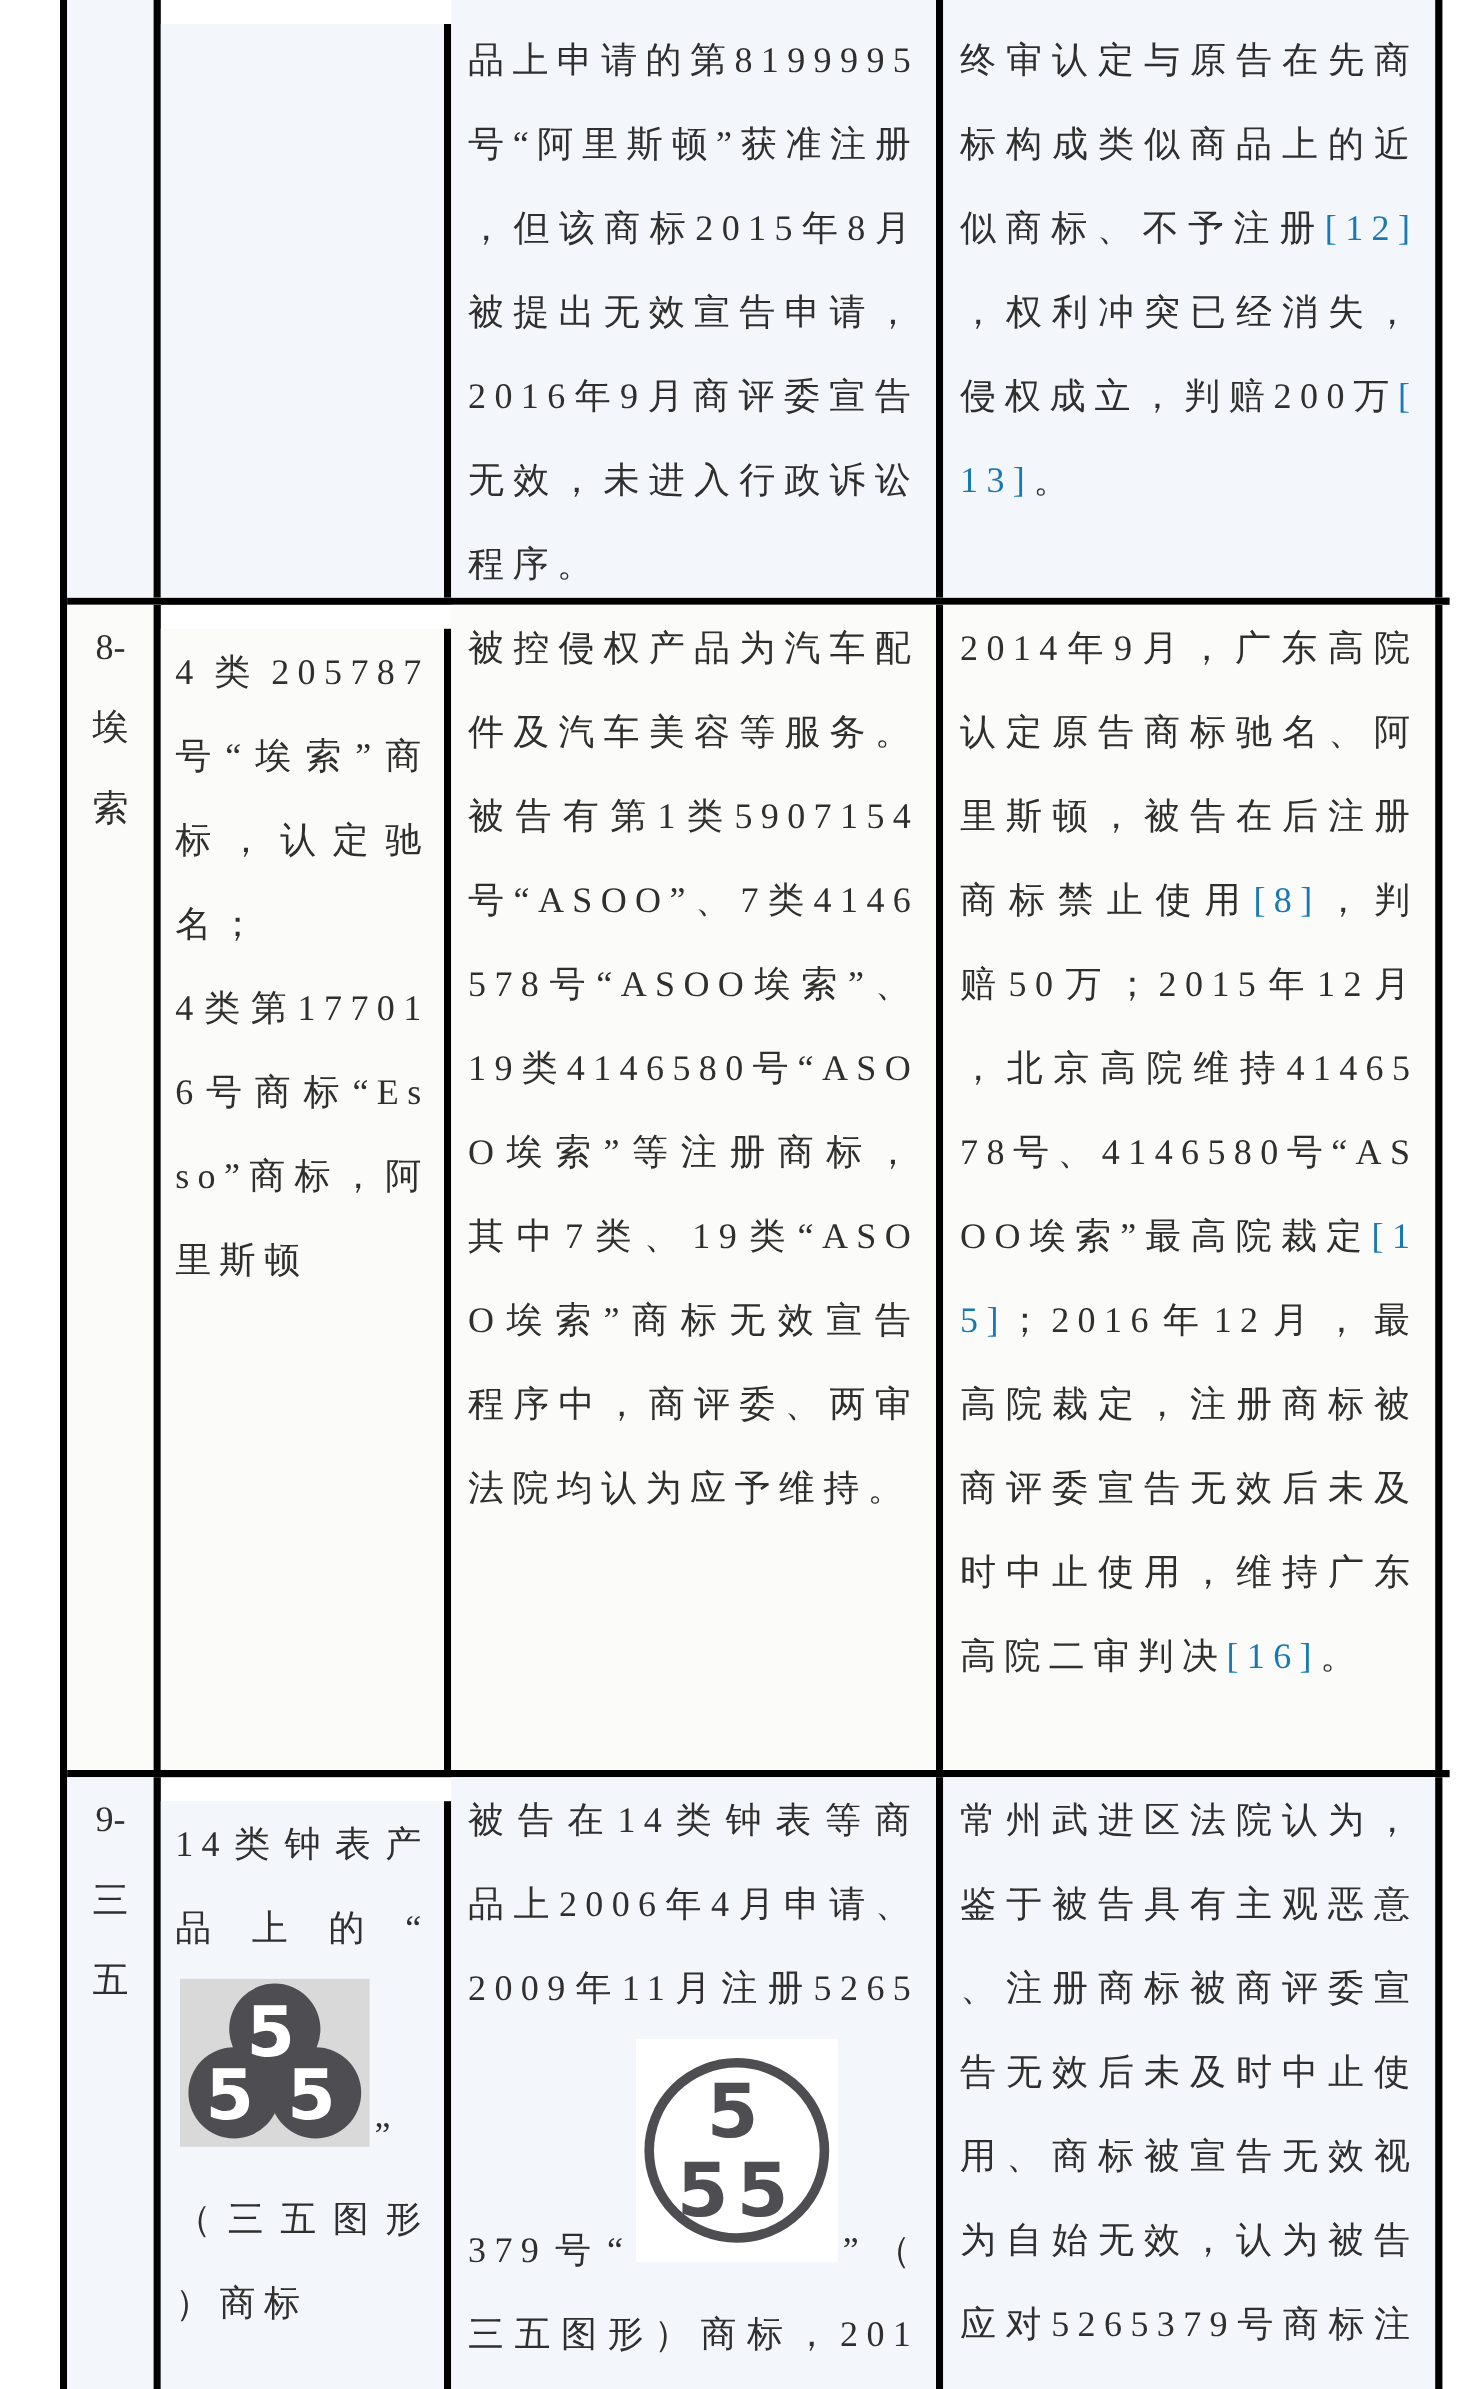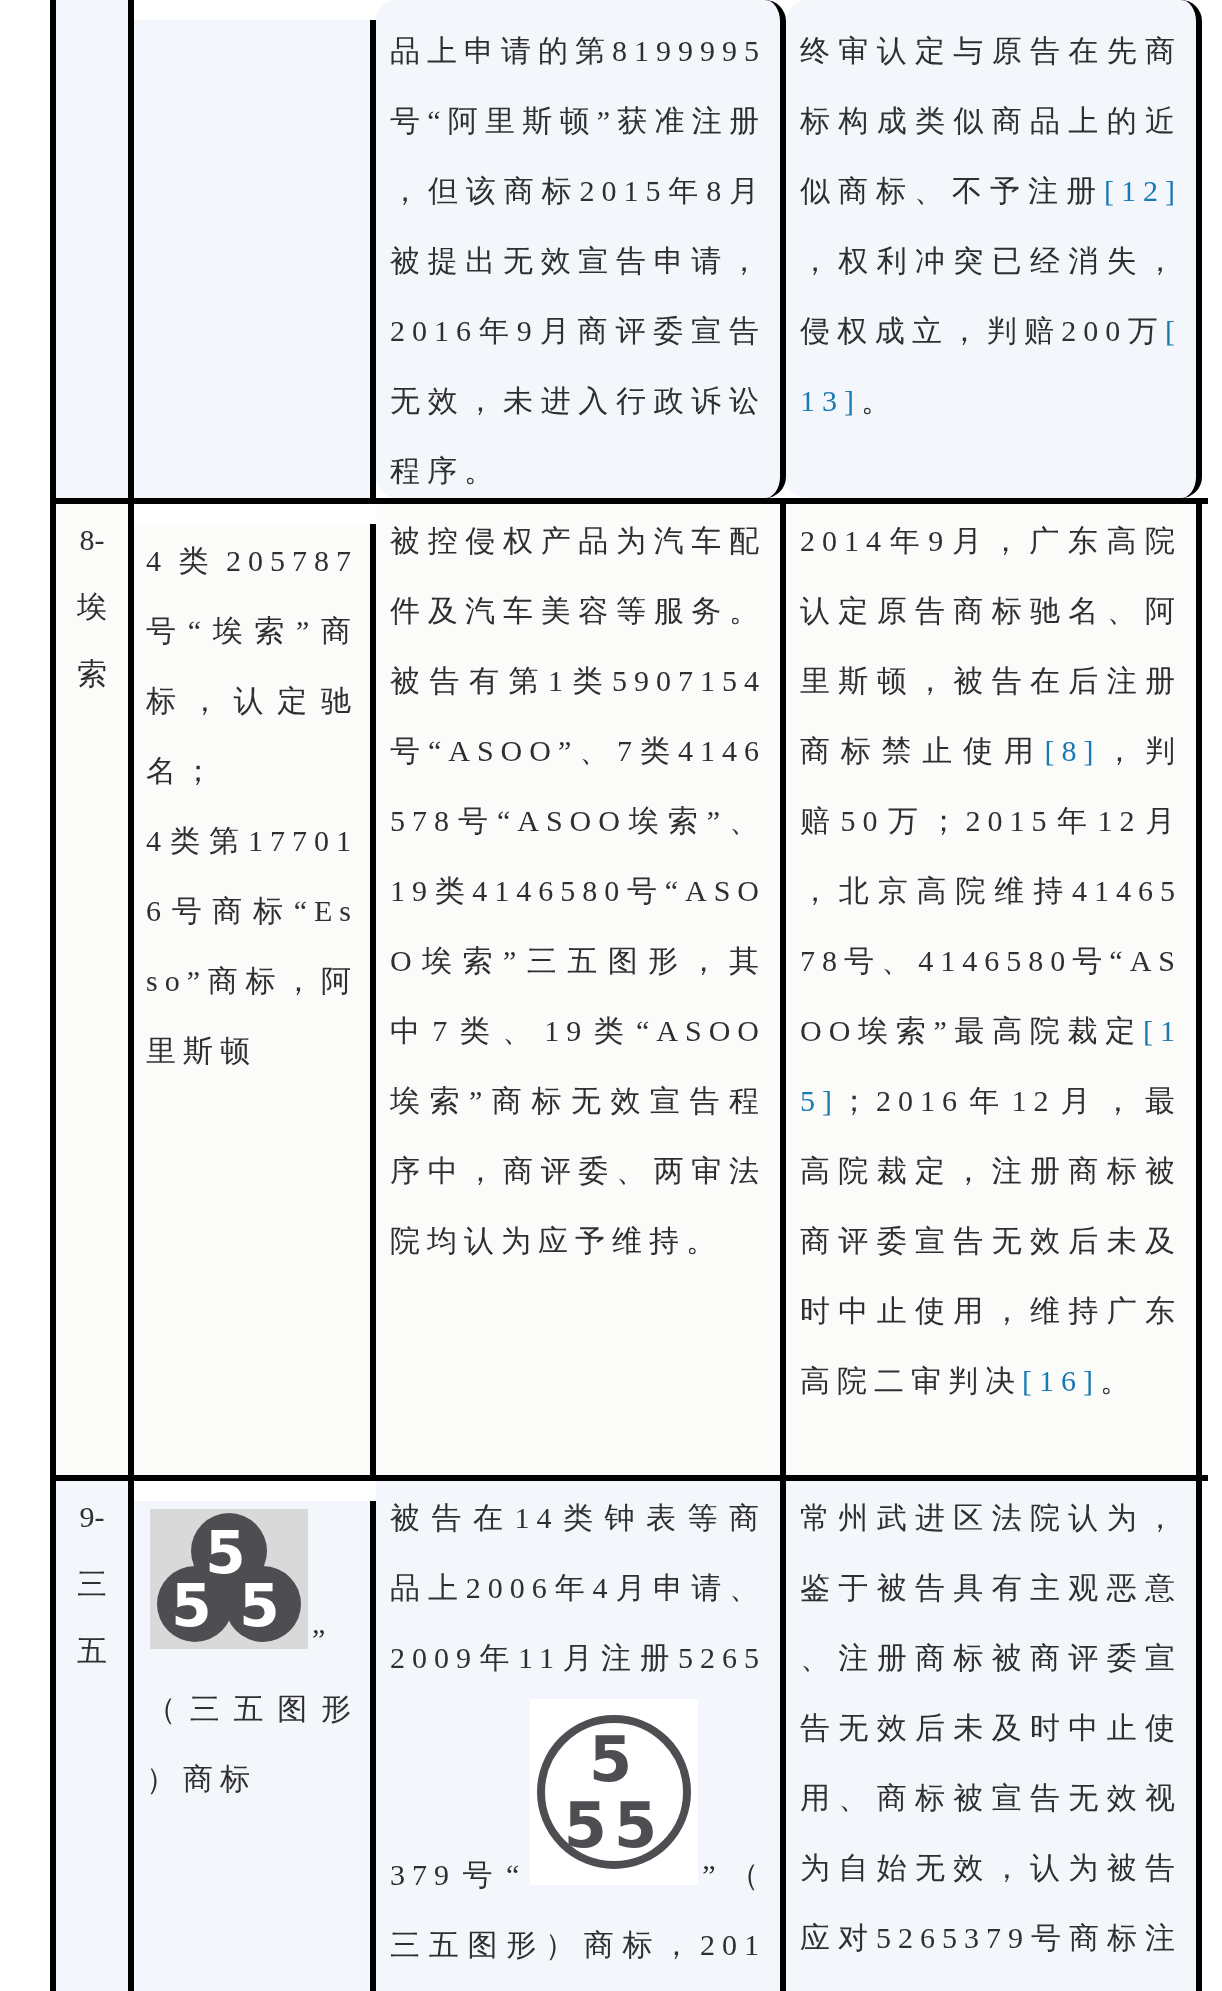--- a/index.html
+++ b/index.html
@@ -16,21 +16,21 @@
     font-size:30px;line-height:70px;letter-spacing:7px;
     text-align:justify;text-align-last:left;word-break:break-all;line-break:anywhere;}
   .row-7 .cell,.row-9 .cell{background:#f3f6fb;}
   .row-8 .cell{background:#fbfbfa;}
   .cell p{margin:0;}
   .c1{text-align:center;text-align-last:center;letter-spacing:0;line-height:67px;padding-top:2px;}
   .c1 span{display:block;}
   .c2{padding:2px 12px 0 12px;margin-top:20px;}
   .c3{padding:2px 14px 0 14px;}
   .c4{padding:2px 14px 0 14px;}
-  .row-7 .c3,.row-7 .c4{padding-top:16px;border-radius:21px;}
+  .row-7 .c3,.row-7 .c4{padding-top:16px;}
   .ref{color:#1879b3;text-decoration:none;cursor:pointer;}
   .logo{display:inline-block;vertical-align:baseline;margin:6px 4px 0 4px;}
   .logo-triangle{width:158px;height:140px;background:#d9d9d9;}
   .logo-circle{width:168px;height:186px;background:#ffffff;}
   .logo svg{display:block;width:100%;height:100%;}
 </style>
 </head>
 <body>
 
 <div class="page">
@@ -51,35 +51,35 @@
       <div class="cell c1">
         <span>8-</span>
         <span>埃</span>
         <span>索</span>
       </div>
       <div class="cell c2">
         <p>4类205787号“埃索”商标，认定驰名；</p>
         <p>4类第177016号商标“Esso”商标，阿里斯顿</p>
       </div>
       <div class="cell c3">
-        <p>被控侵权产品为汽车配件及汽车美容等服务。被告有第1类5907154号“ASOO”、7类4146578号“ASOO埃索”、19类4146580号“ASOO埃索”三五图形，其中7类、19类“ASOO埃索”商标无效宣告程序中，商评委、两审法院均认为应予维持。</p>
+        <p>被控侵权产品为汽车配件及汽车美容等服务。被告有第1类5907154号“ASOO”、7类4146578号“ASOO埃索”、19类4146580号“ASOO埃索”等注册商标，其中7类、19类“ASOO埃索”商标无效宣告程序中，商评委、两审法院均认为应予维持。</p>
       </div>
       <div class="cell c4">
         <p><span>2014年9月，广东高院认定原告商标驰名、阿里斯顿，被告在后注册商标禁止使用</span><a class="ref">[8]</a><span>，判赔50万；2015年12月，北京高院维持4146578号、4146580号“ASOO埃索”最高院裁定</span><a class="ref">[15]</a><span>；2016年12月，最高院裁定，注册商标被商评委宣告无效后未及时中止使用，维持广东高院二审判决</span><a class="ref">[16]</a><span>。</span></p>
       </div>
     </div>
 
     <div class="row row-9">
       <div class="cell c1">
         <span>9-</span>
         <span>三</span>
         <span>五</span>
       </div>
       <div class="cell c2">
-        <p><span class="logo logo-triangle"><svg viewBox="0 0 158 140" xmlns="http://www.w3.org/2000/svg">
+        <p><span>14类钟表产品上的“</span><span class="logo logo-triangle"><svg viewBox="0 0 158 140" xmlns="http://www.w3.org/2000/svg">
             <circle cx="79" cy="42" r="38" fill="#4e4e52"></circle>
             <circle cx="45" cy="95" r="38" fill="#4e4e52"></circle>
             <circle cx="113" cy="95" r="38" fill="#4e4e52"></circle>
             <text x="79" y="44" font-family="DejaVu Sans, sans-serif" font-weight="bold" font-size="58" fill="#ffffff" text-anchor="middle" dominant-baseline="central">5</text>
             <text x="45" y="97" font-family="DejaVu Sans, sans-serif" font-weight="bold" font-size="58" fill="#ffffff" text-anchor="middle" dominant-baseline="central">5</text>
             <text x="113" y="97" font-family="DejaVu Sans, sans-serif" font-weight="bold" font-size="58" fill="#ffffff" text-anchor="middle" dominant-baseline="central">5</text>
           </svg></span><span>”（三五图形）商标</span></p>
       </div>
       <div class="cell c3">
         <p><span>被告在14类钟表等商品上2006年4月申请、2009年11月注册5265379号“</span><span class="logo logo-circle"><svg viewBox="0 0 168 186" xmlns="http://www.w3.org/2000/svg">

